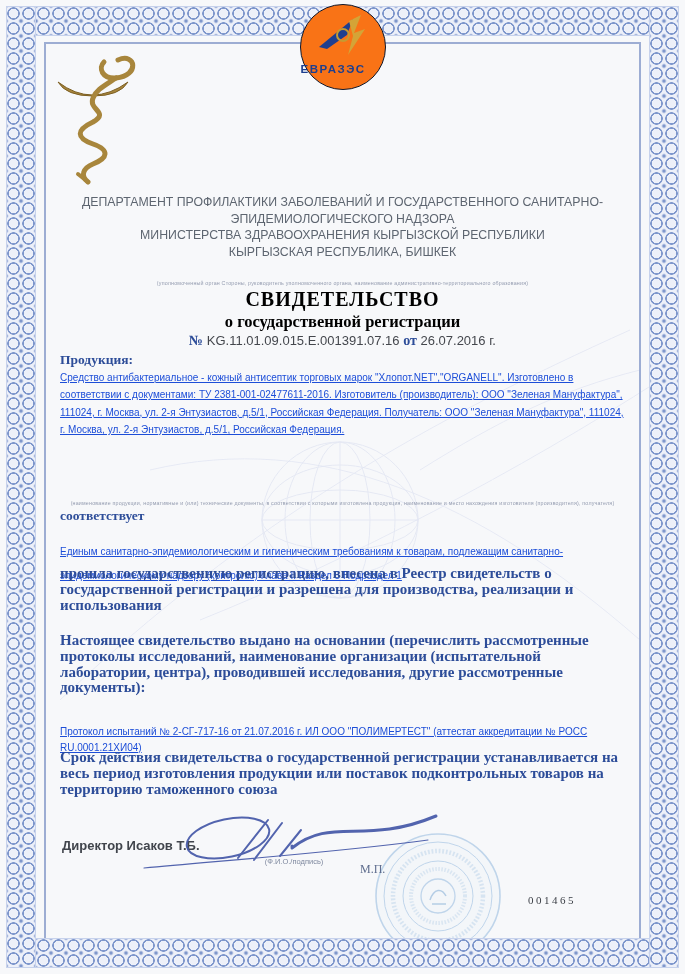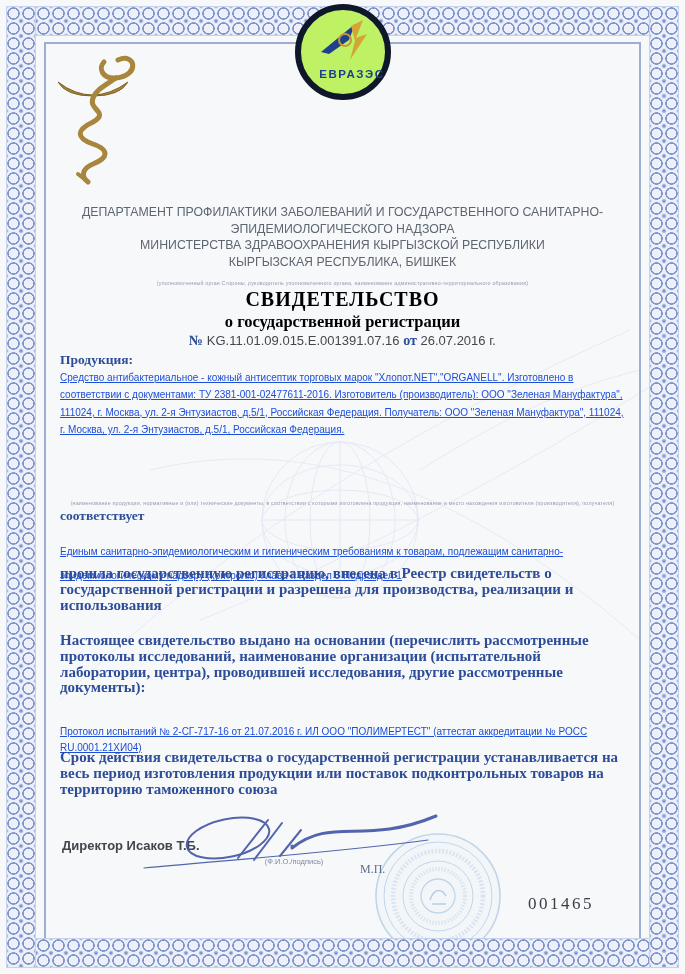--- a/index.html
+++ b/index.html
@@ -19,28 +19,28 @@
     box-shadow:inset 0 0 0 1px #c7d2ec;
   }
   .band-top{left:6px;right:6px;top:6px;height:30px;}
   .band-bottom{left:6px;right:6px;bottom:6px;height:30px;}
   .band-left{top:6px;bottom:6px;left:6px;width:30px;}
   .band-right{top:6px;bottom:6px;right:6px;width:30px;}
   .inner-frame{position:absolute;left:44px;right:44px;top:42px;bottom:34px;border:2px solid #9dadd3;z-index:2;}
   .watermark{position:absolute;left:0;top:0;z-index:0;}
   
   .logo{position:absolute;left:50%;top:4px;transform:translateX(-50%);width:84px;height:84px;border-radius:50%;
-        background:#bef264;border:6px solid #0f172a;z-index:4;text-align:right;}
+        background:#f97316;border:1px solid #0f172a;z-index:4;text-align:left;}
   .logo-text{position:absolute;left:0;right:0;bottom:14px;font-weight:bold;font-size:11.5px;letter-spacing:1.5px;color:#1d3f8f;}
   
   .abs{position:absolute;z-index:2;}
   .center{left:58px;right:58px;text-align:center;}
   .serifb{font-family:"Liberation Serif",serif;font-weight:bold;color:#000000;}
   .union{top:92px;font-family:"Liberation Serif",serif;font-weight:bold;font-size:14.6px;line-height:20px;color:#2d4d99;}
-  .issuer{top:204px;font-size:12.3px;line-height:16.5px;color:#5d6570;}
+  .issuer{top:194px;font-size:12.3px;line-height:16.5px;color:#5d6570;}
   .fineprint{color:#949cb0;font-size:5.3px;white-space:nowrap;overflow:hidden;letter-spacing:.2px;}
   .fine1{top:280px;}
   .fine2{top:500px;left:50px;right:50px;}
   .cert-title{top:288px;font-size:20px;letter-spacing:1px;}
   .cert-sub{top:312px;font-size:16.5px;}
   .numline{top:333px;font-size:13px;}
   .numline .lbl{font-family:"Liberation Serif",serif;font-weight:bold;color:#2d4d99;font-size:14px;}
   .numline .val{color:#44474d;}
   .left-block{left:60px;width:567px;}
   .body-text{font-size:10px;line-height:17.3px;color:#1d4ed8;text-decoration:underline;}
@@ -51,21 +51,21 @@
   .conforms-text{top:540px;line-height:24px;}
   .registered-bold{top:566px;}
   .registered-text{top:594px;}
   .basis-bold{top:633px;}
   .basis-text{top:680px;line-height:16px;margin-top:44px;}
   .validity-bold{top:750px;}
   .sign-note{top:796px;left:60px;width:260px;font-family:"Liberation Serif",serif;font-size:7.8px;line-height:10.6px;color:#7684a6;}
   .director{top:838px;left:62px;font-size:13px;color:#41454c;font-weight:bold;}
   .sig-caption{top:857px;left:244px;width:100px;text-align:center;font-size:7.5px;color:#7e889e;}
   .mp-label{top:862px;left:360px;font-family:"Liberation Serif",serif;font-size:12px;color:#5f6d8e;}
-  .serial{top:894px;left:528px;font-family:"Liberation Serif",serif;font-size:17px;letter-spacing:2.5px;color:#3a3e45;}
+  .serial{top:894px;left:528px;font-family:"Liberation Serif",serif;font-size:11px;letter-spacing:2.5px;color:#3a3e45;}
   .sig-svg{position:absolute;left:140px;top:806px;z-index:2;}
   .stamp-svg{position:absolute;left:372px;top:830px;z-index:1;opacity:.85;}
   .caduceus-svg{position:absolute;left:52px;top:50px;z-index:2;}
 </style>
 </head>
 <body>
 
 <div class="page">
 
   <svg class="watermark" width="685" height="974" viewBox="0 0 685 974">

